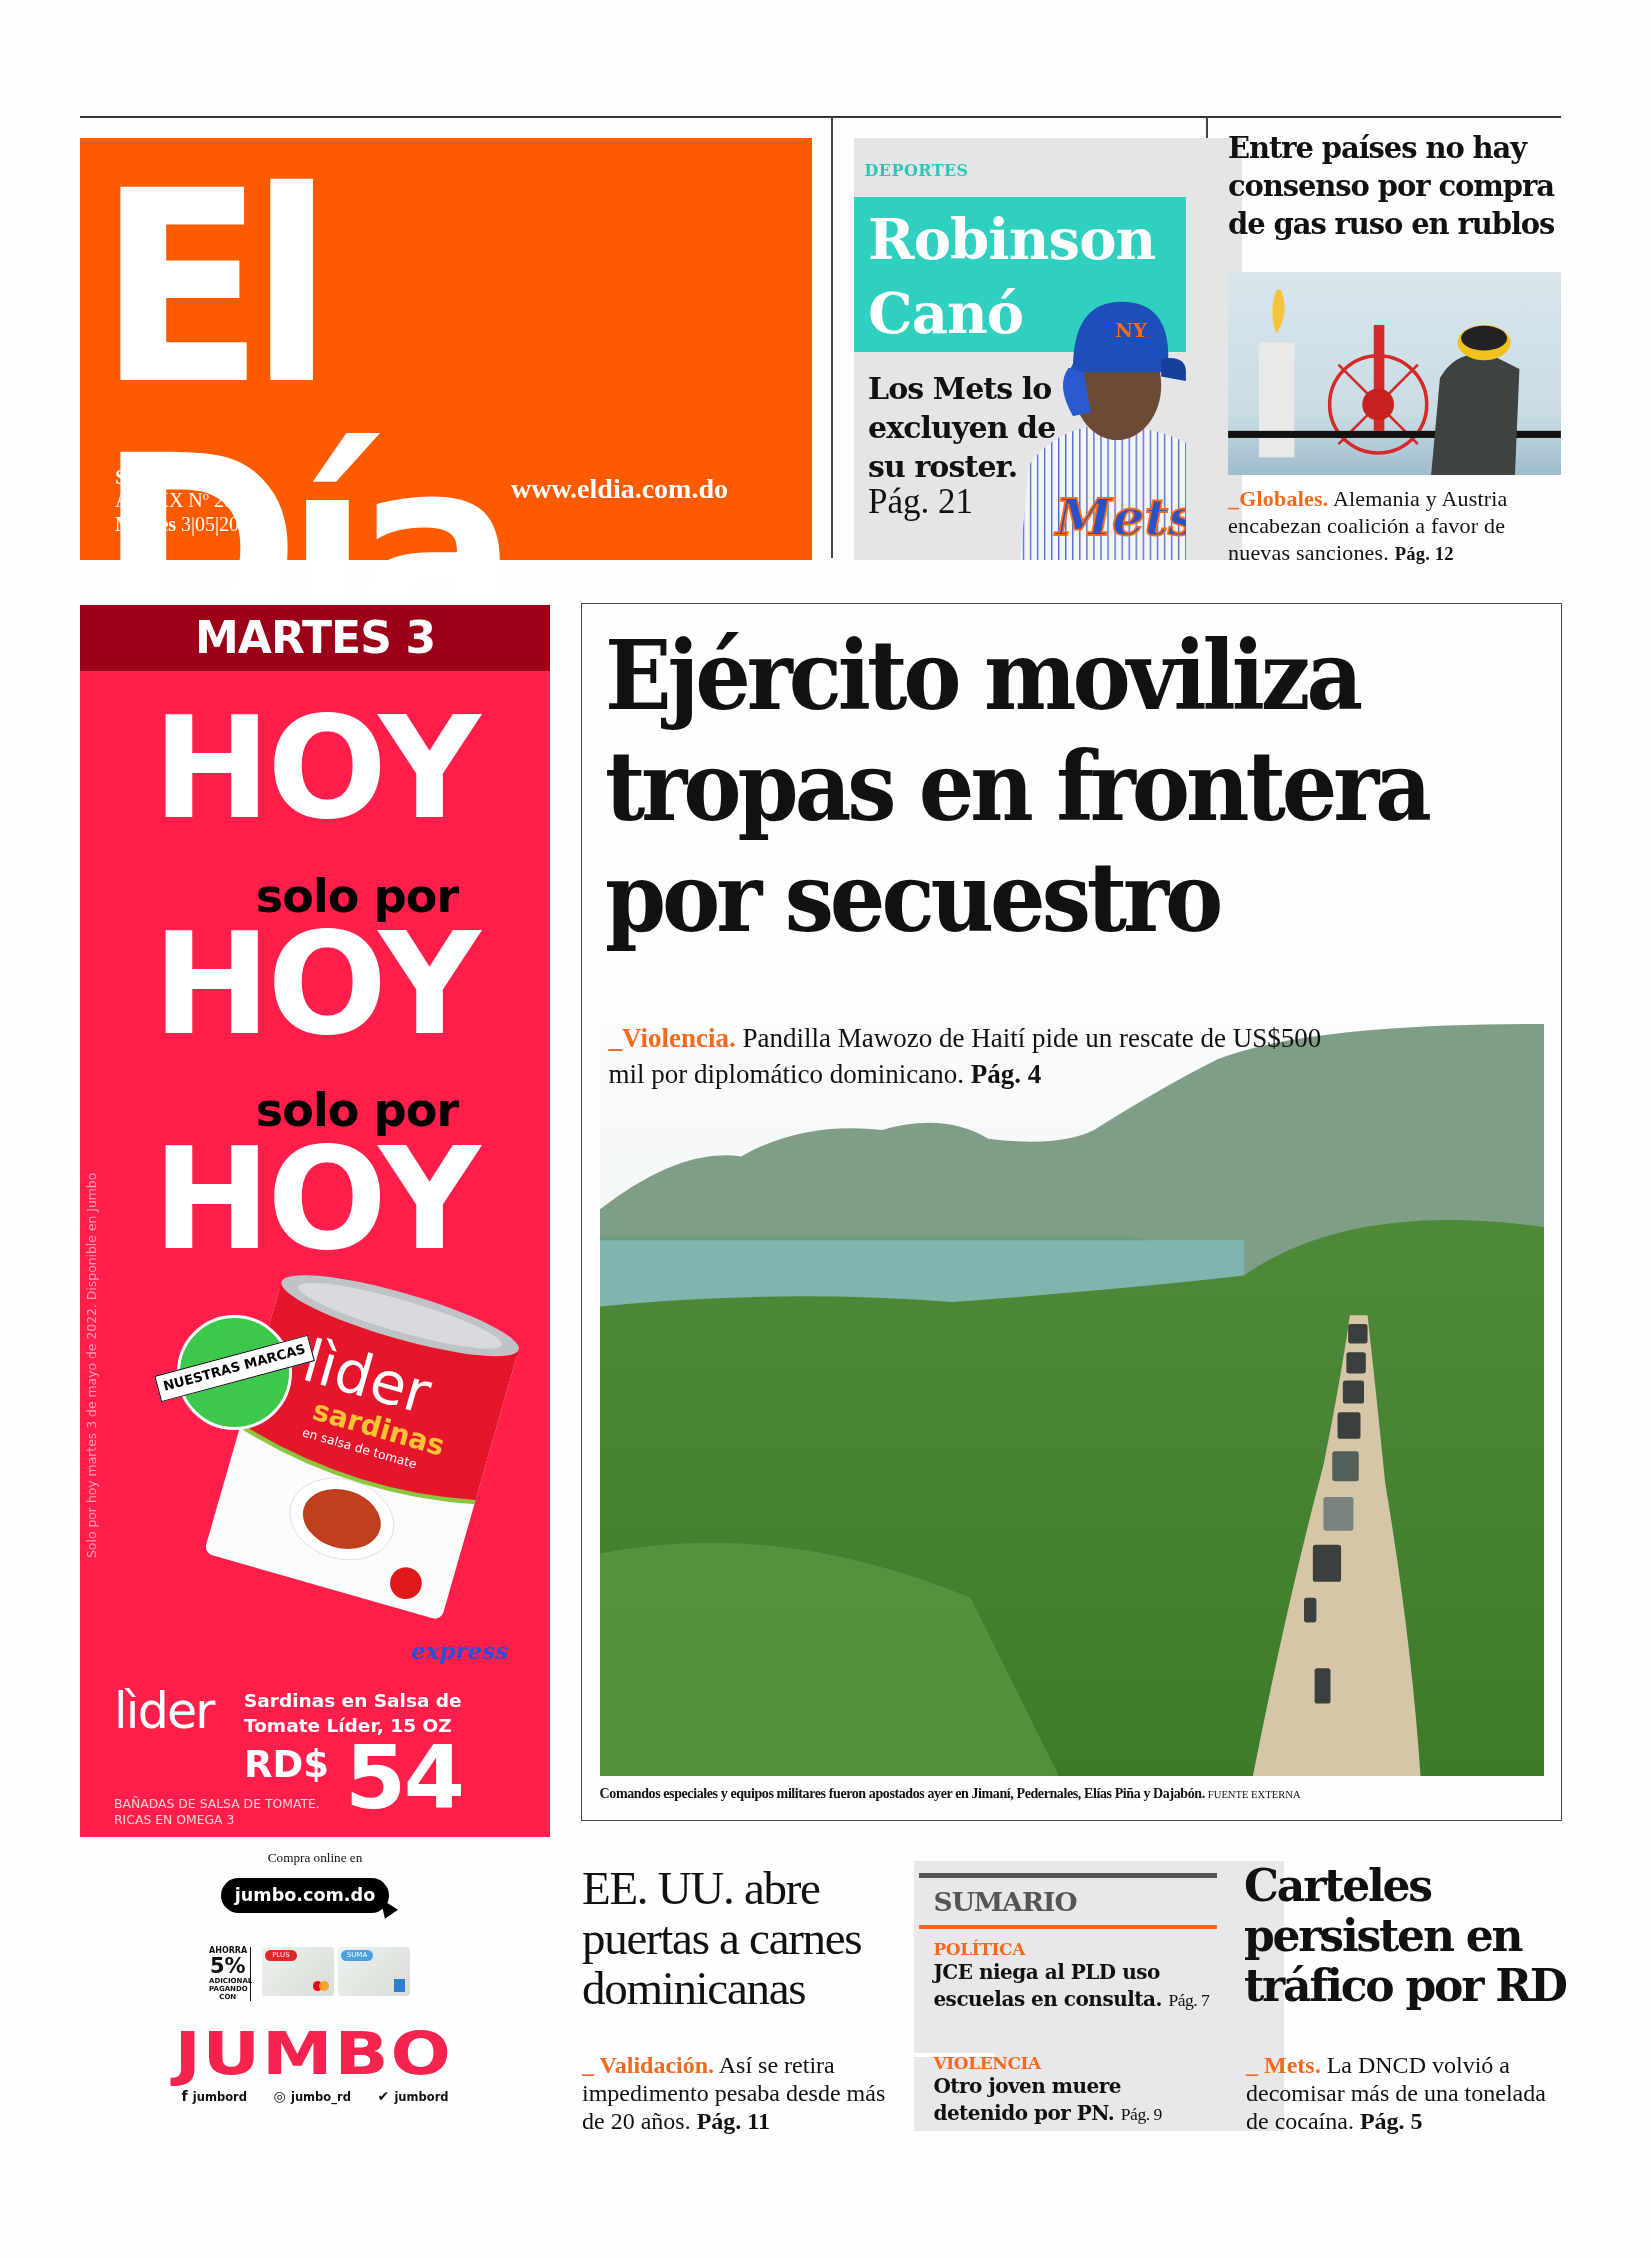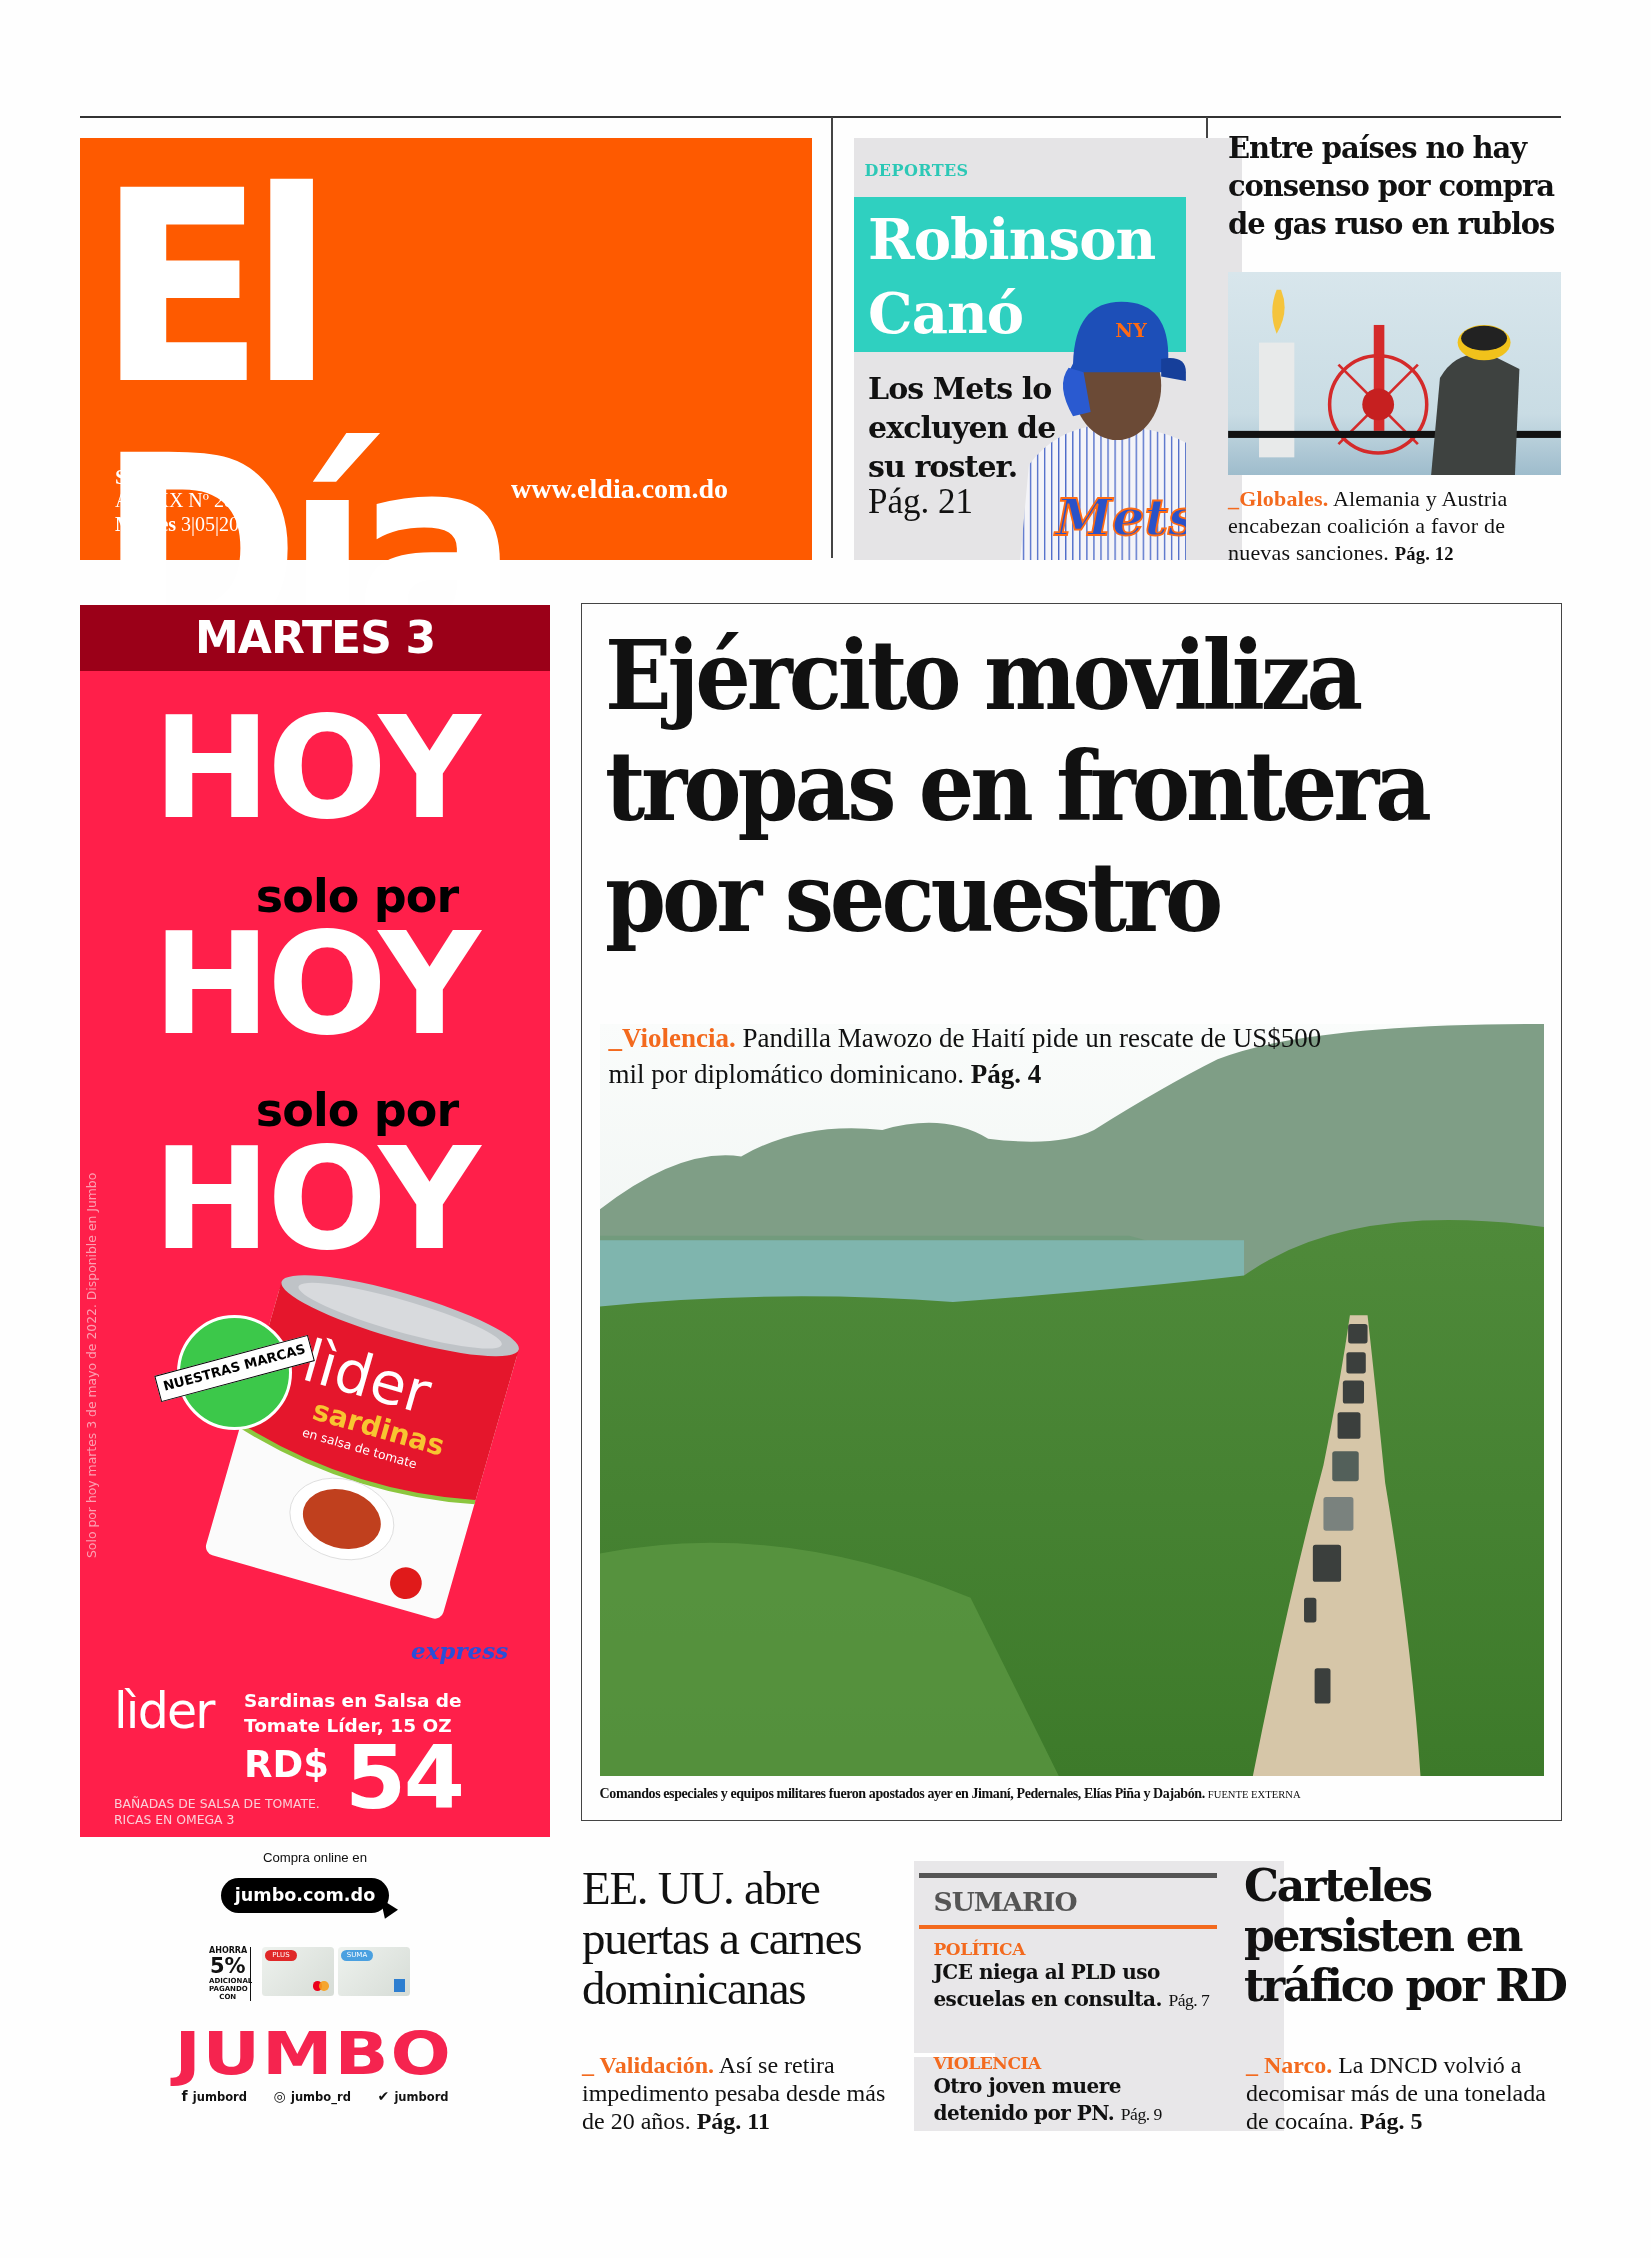--- a/index.html
+++ b/index.html
@@ -49,21 +49,21 @@
   .badge { position: absolute; left: 97px; top: 710px; width: 115px; height: 115px; border-radius: 50%; background: #3cc84a; border: 3.5px solid #fff; }
   .badge-band { position: absolute; left: 75px; top: 750px; width: 159px; height: 26.5px; background: #fff; border: 1.8px solid #000; transform: rotate(-15deg); font-family: "DejaVu Sans", sans-serif; font-weight: bold; font-size: 13.2px; line-height: 23px; text-align: center; color: #000; }
   .express { position: absolute; left: 331px; top: 1032px; color: #2a4fd8; font-family: "DejaVu Serif", serif; font-style: italic; font-weight: bold; font-size: 23px; }
   .lider-logo { position: absolute; left: 34px; top: 1078px; color: #fff; font-family: "DejaVu Sans", sans-serif; font-size: 49px; letter-spacing: -1.8px; }
   .prod { position: absolute; left: 164px; top: 1083px; color: #fff; font-family: "DejaVu Sans", sans-serif; font-weight: bold; font-size: 18.5px; line-height: 25px; }
   .rd { position: absolute; left: 164px; top: 1138px; color: #fff; font-family: "DejaVu Sans", sans-serif; font-weight: bold; font-size: 37px; }
   .price { position: absolute; left: 265px; top: 1129px; color: #fff; font-family: "DejaVu Sans", sans-serif; font-weight: bold; font-size: 88px; line-height: 88px; letter-spacing: -2.6px; }
   .fine { position: absolute; left: 34px; top: 1191px; color: #fbd0d8; font-family: "DejaVu Sans", sans-serif; font-size: 12.4px; line-height: 16px; }
 
   .ad-foot { left: 80px; top: 1837px; width: 470px; height: 300px; }
-  .compra { position: absolute; left: 0; top: 13.2px; width: 470px; text-align: center; font-family: Liberation Sans, sans-serif; font-size: 13.2px; color: #111; }
+  .compra { position: absolute; left: 0; top: 13.2px; width: 470px; text-align: center; font-family: Liberation Serif, serif; font-size: 13.2px; color: #111; }
   .url-pill { position: absolute; left: 141px; top: 41px; width: 168px; height: 35px; border-radius: 17.6px; background: #000; color: #fff; font-family: "DejaVu Sans", sans-serif; font-weight: bold; font-size: 17.6px; line-height: 35px; text-align: center; }
   .cursor { position: absolute; left: 298px; top: 60px; width: 0; height: 0; border-left: 8.8px solid transparent; border-right: 8.8px solid transparent; border-bottom: 19.4px solid #000; transform: rotate(-35deg); }
   .ahorra { position: absolute; left: 129px; top: 110px; width: 42px; text-align: center; font-family: "DejaVu Sans", sans-serif; font-weight: bold; color: #111; border-right: 1.8px solid #111; padding-right: 3.5px; }
   .ahorra .a1 { font-size: 8px; line-height: 8.8px; }
   .ahorra .a2 { font-size: 21px; line-height: 21px; }
   .ahorra .a3 { font-size: 7px; line-height: 8px; }
   .card { position: absolute; top: 110px; width: 72px; height: 49px; border-radius: 3.5px; background: linear-gradient(135deg,#eef2ee,#d6dcd6); }
   .card .tag { position: absolute; left: 3px; top: 2.6px; width: 32px; height: 11.5px; border-radius: 6.2px; font-size: 7px; line-height: 11.5px; color: #fff; text-align: center; font-family: "DejaVu Sans", sans-serif; }
   .jumbo { position: absolute; left: 44px; top: 181px; width: 379px; text-align: center; color: #f5244f; font-family: "DejaVu Sans", sans-serif; font-weight: bold; font-size: 71px; line-height: 71px; letter-spacing: 1.8px; transform: scaleY(0.82); }
   .social { position: absolute; left: 0; top: 251px; width: 470px; display: flex; justify-content: center; gap: 26.5px; font-family: "DejaVu Sans", sans-serif; font-weight: bold; font-size: 11.5px; color: #111; }
@@ -293,17 +293,17 @@
   </div>
   <div class="sum-gap"></div>
   <div class="sum-item" style="top:192px;">
     <div class="sum-cat">VIOLENCIA</div>
     <div class="sum-head"><span>Otro joven muere detenido por PN.</span> <span class="p">Pág. 9</span></div>
   </div>
 </div>
 
 <div class="abs cart-h">Carteles persisten en tráfico por RD</div>
 <div class="abs cart-t">
-  <span class="dash">_ </span><span class="lead-kicker">Narco.</span>
+  <span class="dash">_ </span><span class="lead-kicker">Mets.</span>
   <span>La DNCD volvió a decomisar más de una tonelada de cocaína.</span>
   <span class="pg">Pág. 5</span>
 </div>
 
 
 </body></html>

